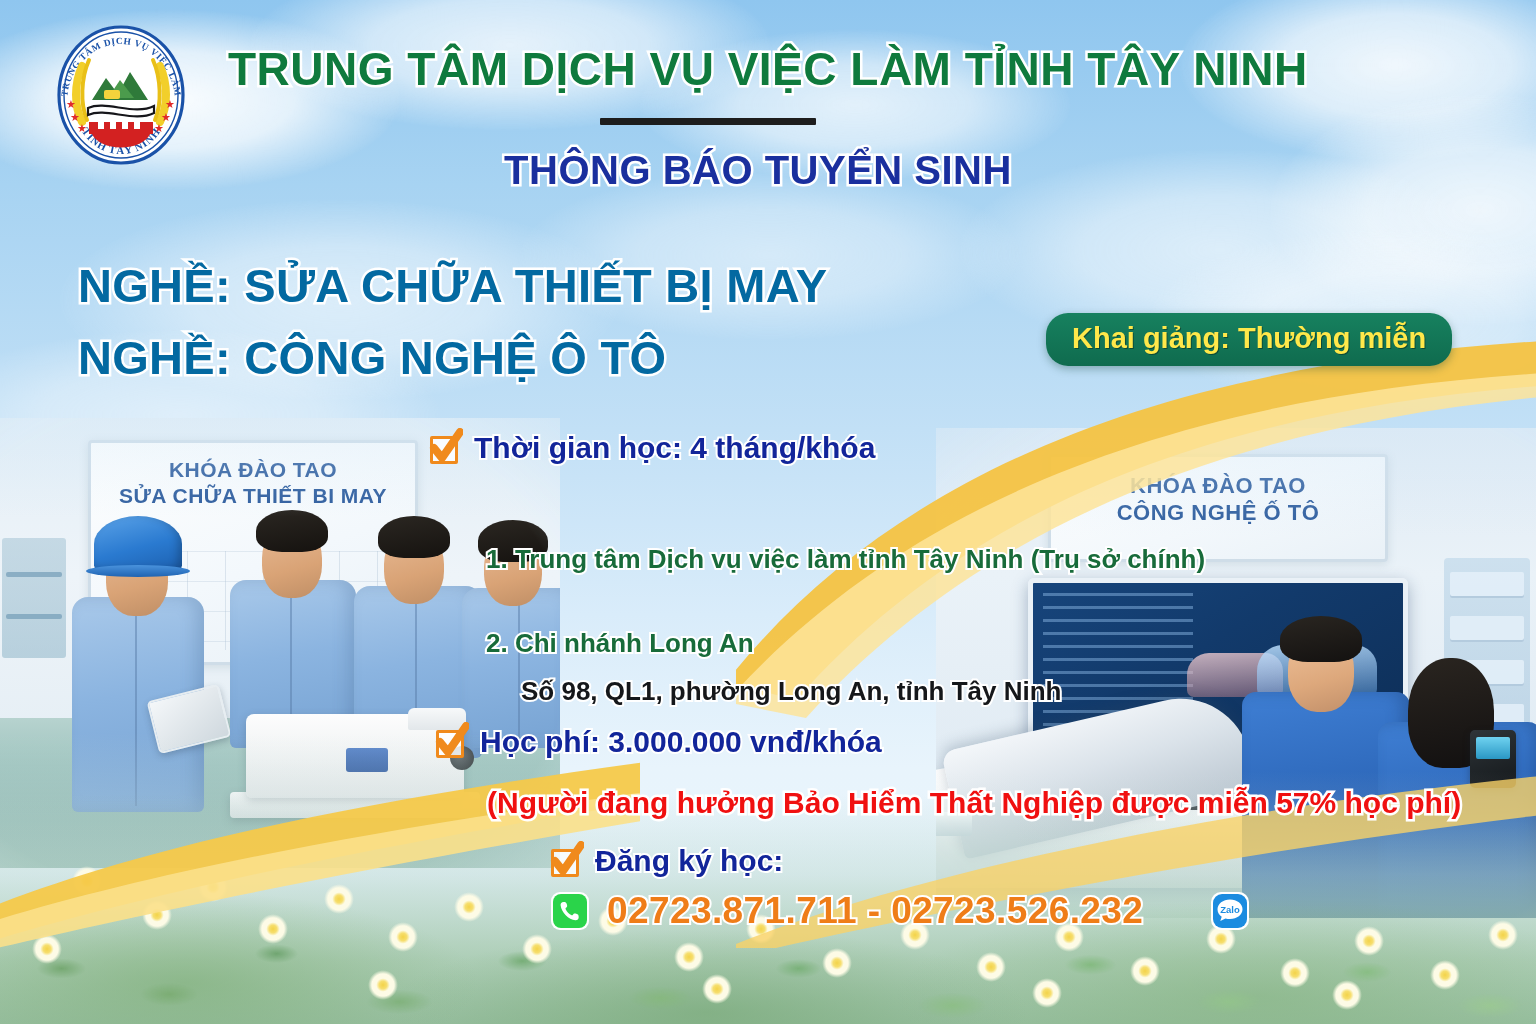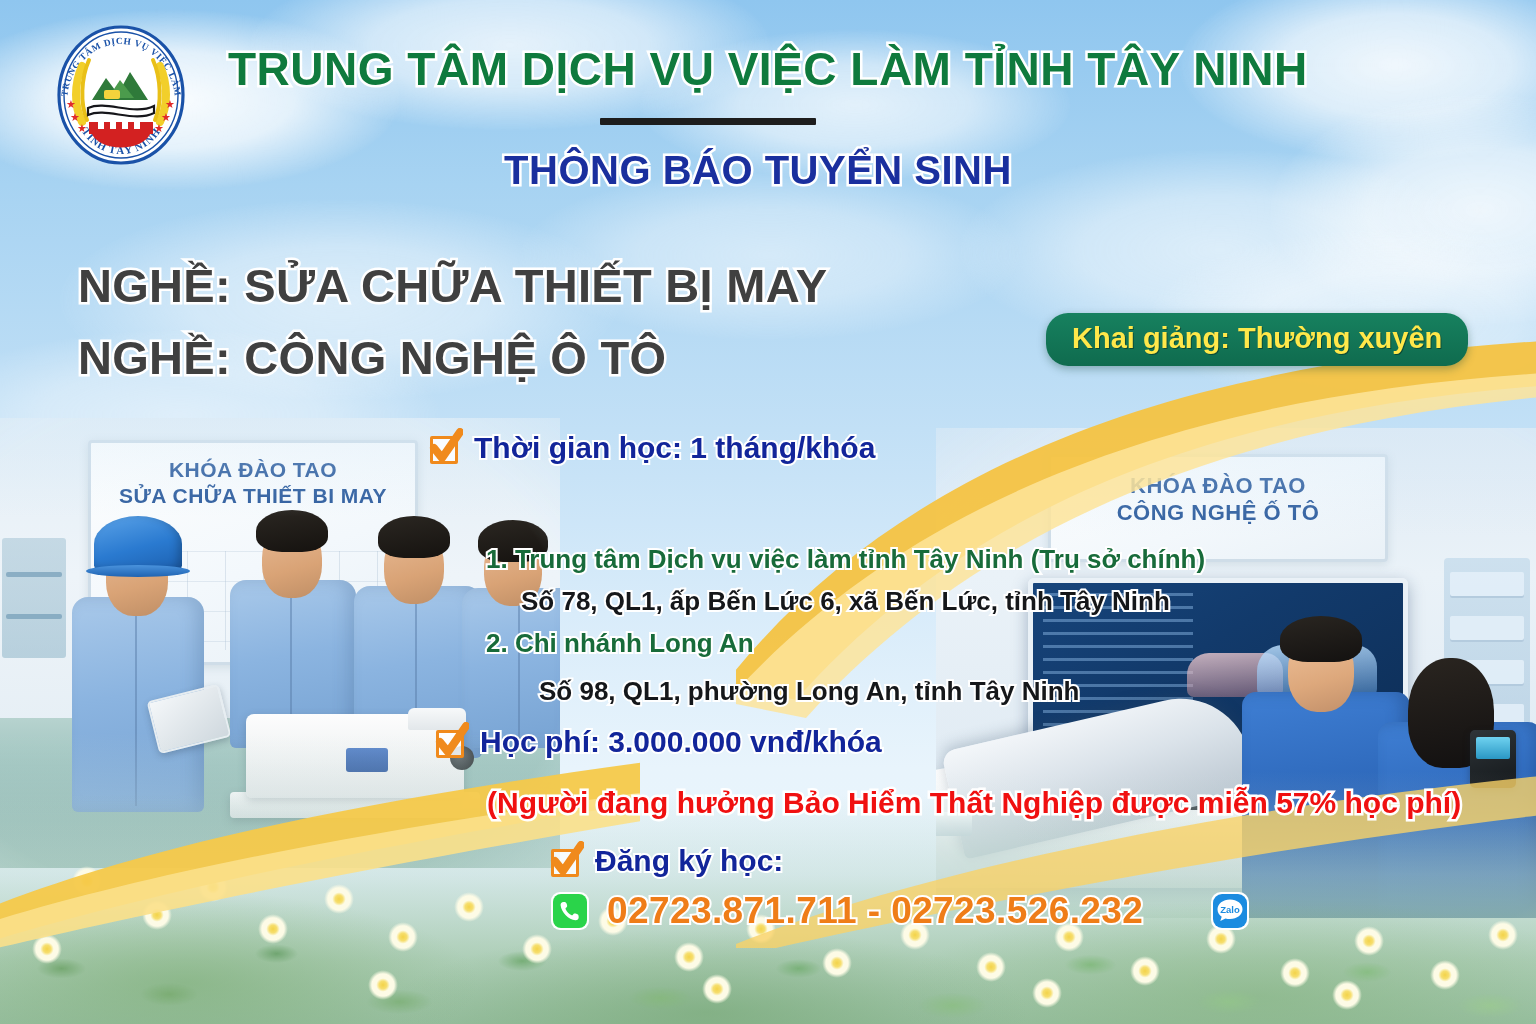--- a/index.html
+++ b/index.html
@@ -338,21 +338,21 @@
     text-align:center;
     font-size:40px; font-weight:bold; letter-spacing:.5px;
     color:#1a2f9e;
     -webkit-text-stroke:5px #ffffff;
     paint-order:stroke fill;
     white-space:nowrap;
   }
   .job{
     position:absolute; left:78px;
     font-size:47px; font-weight:bold; letter-spacing:.3px;
-    color:#404040;
+    color:#0369a1;
     -webkit-text-stroke:5px #ffffff;
     paint-order:stroke fill;
     white-space:nowrap;
   }
   .job1{ top:258px; }
   .job2{ top:330px; }
 
   .badge{
     position:absolute; left:1046px; top:313px;
     padding:9px 26px 11px;
@@ -415,21 +415,21 @@
   }
 
   .r-time{ left:428px; top:432px; }
   .r-place{ left:428px; top:489px; }
   .r-fee{ left:434px; top:726px; }
   .r-reg{ left:549px; top:845px; }
 
   .addr1{ left:486px; top:544px; }
   .addr1b{ left:521px; top:586px; }
   .addr2{ left:486px; top:628px; }
-  .addr2b{ left:539px; top:676px; }
+  .addr2b{ left:521px; top:676px; }
   .note{ left:487px; top:786px; }
 
   
   .phones{ position:absolute; left:549px; top:890px; display:flex; align-items:center; }
   .ico{ width:42px; height:42px; flex:none; }
   .phone-num{
     font-size:37px; font-weight:bold; color:#ef7d18;
     -webkit-text-stroke:4px #ffffff; paint-order:stroke fill;
     white-space:nowrap; margin-left:16px; letter-spacing:.4px;
   }
@@ -633,38 +633,37 @@
   </svg>
 
   <div class="org-title">TRUNG TÂM DỊCH VỤ VIỆC LÀM TỈNH TÂY NINH</div>
   <div class="title-rule"></div>
   <div class="notice-title">THÔNG BÁO TUYỂN SINH</div>
 
   <div class="job job1">NGHỀ: SỬA CHỮA THIẾT BỊ MAY</div>
   <div class="job job2">NGHỀ: CÔNG NGHỆ Ô TÔ</div>
 
   <div class="badge">
-    <span>Khai giảng: Thường xuyên</span>
+    <span>Khai giảng: Thường miễn</span>
   </div>
 
   <div class="content">
 
     <div class="row r-time">
       <span class="check">
         <span class="box"></span>
         <svg class="tick" viewBox="0 0 34 38">
             <path d="M5 20 L13 30 L31 4" stroke="#f08a1c" stroke-width="8" fill="none" stroke-linecap="round" stroke-linejoin="round"></path>
           </svg>
       </span>
-      <span class="txt-blue">Thời gian học: 1 tháng/khóa</span>
+      <span class="txt-blue">Thời gian học: 4 tháng/khóa</span>
     </div>
 
 
     <div class="txt-green addr1">1. Trung tâm Dịch vụ việc  làm tỉnh Tây Ninh (Trụ sở chính)</div>
-    <div class="txt-black addr1b">Số 78, QL1, ấp Bến Lức 6, xã Bến Lức, tỉnh Tây Ninh</div>
     <div class="txt-green addr2">2. Chi nhánh Long An</div>
     <div class="txt-black addr2b">Số 98, QL1, phường Long An, tỉnh Tây Ninh</div>
 
     <div class="row r-fee">
       <span class="check">
         <span class="box"></span>
         <svg class="tick" viewBox="0 0 34 38">
             <path d="M5 20 L13 30 L31 4" stroke="#f08a1c" stroke-width="8" fill="none" stroke-linecap="round" stroke-linejoin="round"></path>
           </svg>
       </span>

